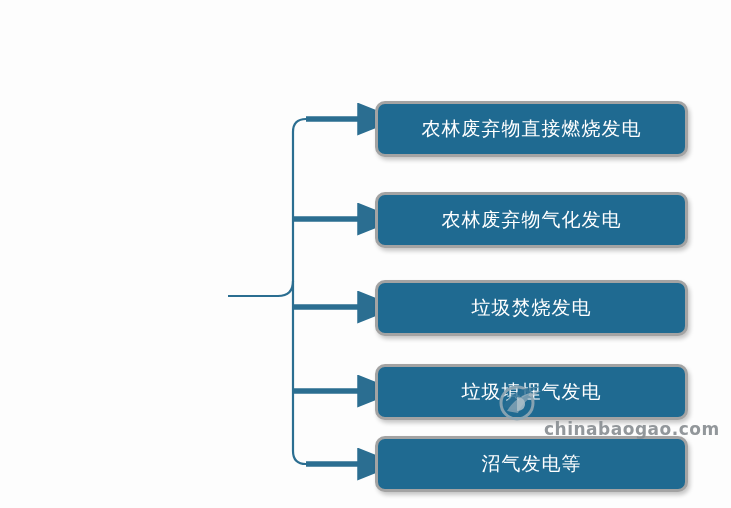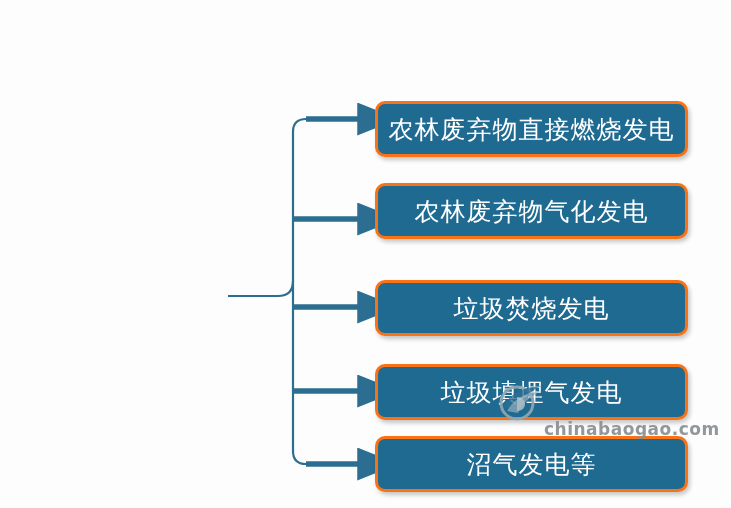--- a/index.html
+++ b/index.html
@@ -34,49 +34,49 @@
     color: #1a1a1a;
     font-family: "DejaVu Serif", "Liberation Serif", serif;
     letter-spacing: 1px;
     white-space: nowrap;
   }
 
   
   .node {
     position: absolute;
     background: #1F6A91;
-    border: 3px solid #f97316;
+    border: 3px solid #a3a3a3;
     border-radius: 10px;
     box-sizing: border-box;
     display: flex;
     align-items: center;
     justify-content: center;
     color: #ffffff;
     font-family: "DejaVu Serif", "Liberation Serif", serif;
-    font-size: 25px;
+    font-size: 19px;
     letter-spacing: 1px;
     white-space: nowrap;
     box-shadow: 2px 3px 4px rgba(0,0,0,0.22);
   }
 
   .node.root {
     left: 14px;
     top: 270px;
     width: 213px;
     height: 52px;
   }
 
   .node.leaf {
     left: 375px;
     width: 313px;
     height: 56px;
   }
 
   .leaf-0 { top: 101px; }
-  .leaf-1 { top: 183px; font-family: Liberation Serif, serif; }
+  .leaf-1 { top: 192px; font-family: Liberation Serif, serif; }
   .leaf-2 { top: 280px; }
   .leaf-3 { top: 364px; }
   .leaf-4 { top: 436px; }
 
   
   #connectors {
     position: absolute;
     left: 0;
     top: 0;
     width: 731px;

